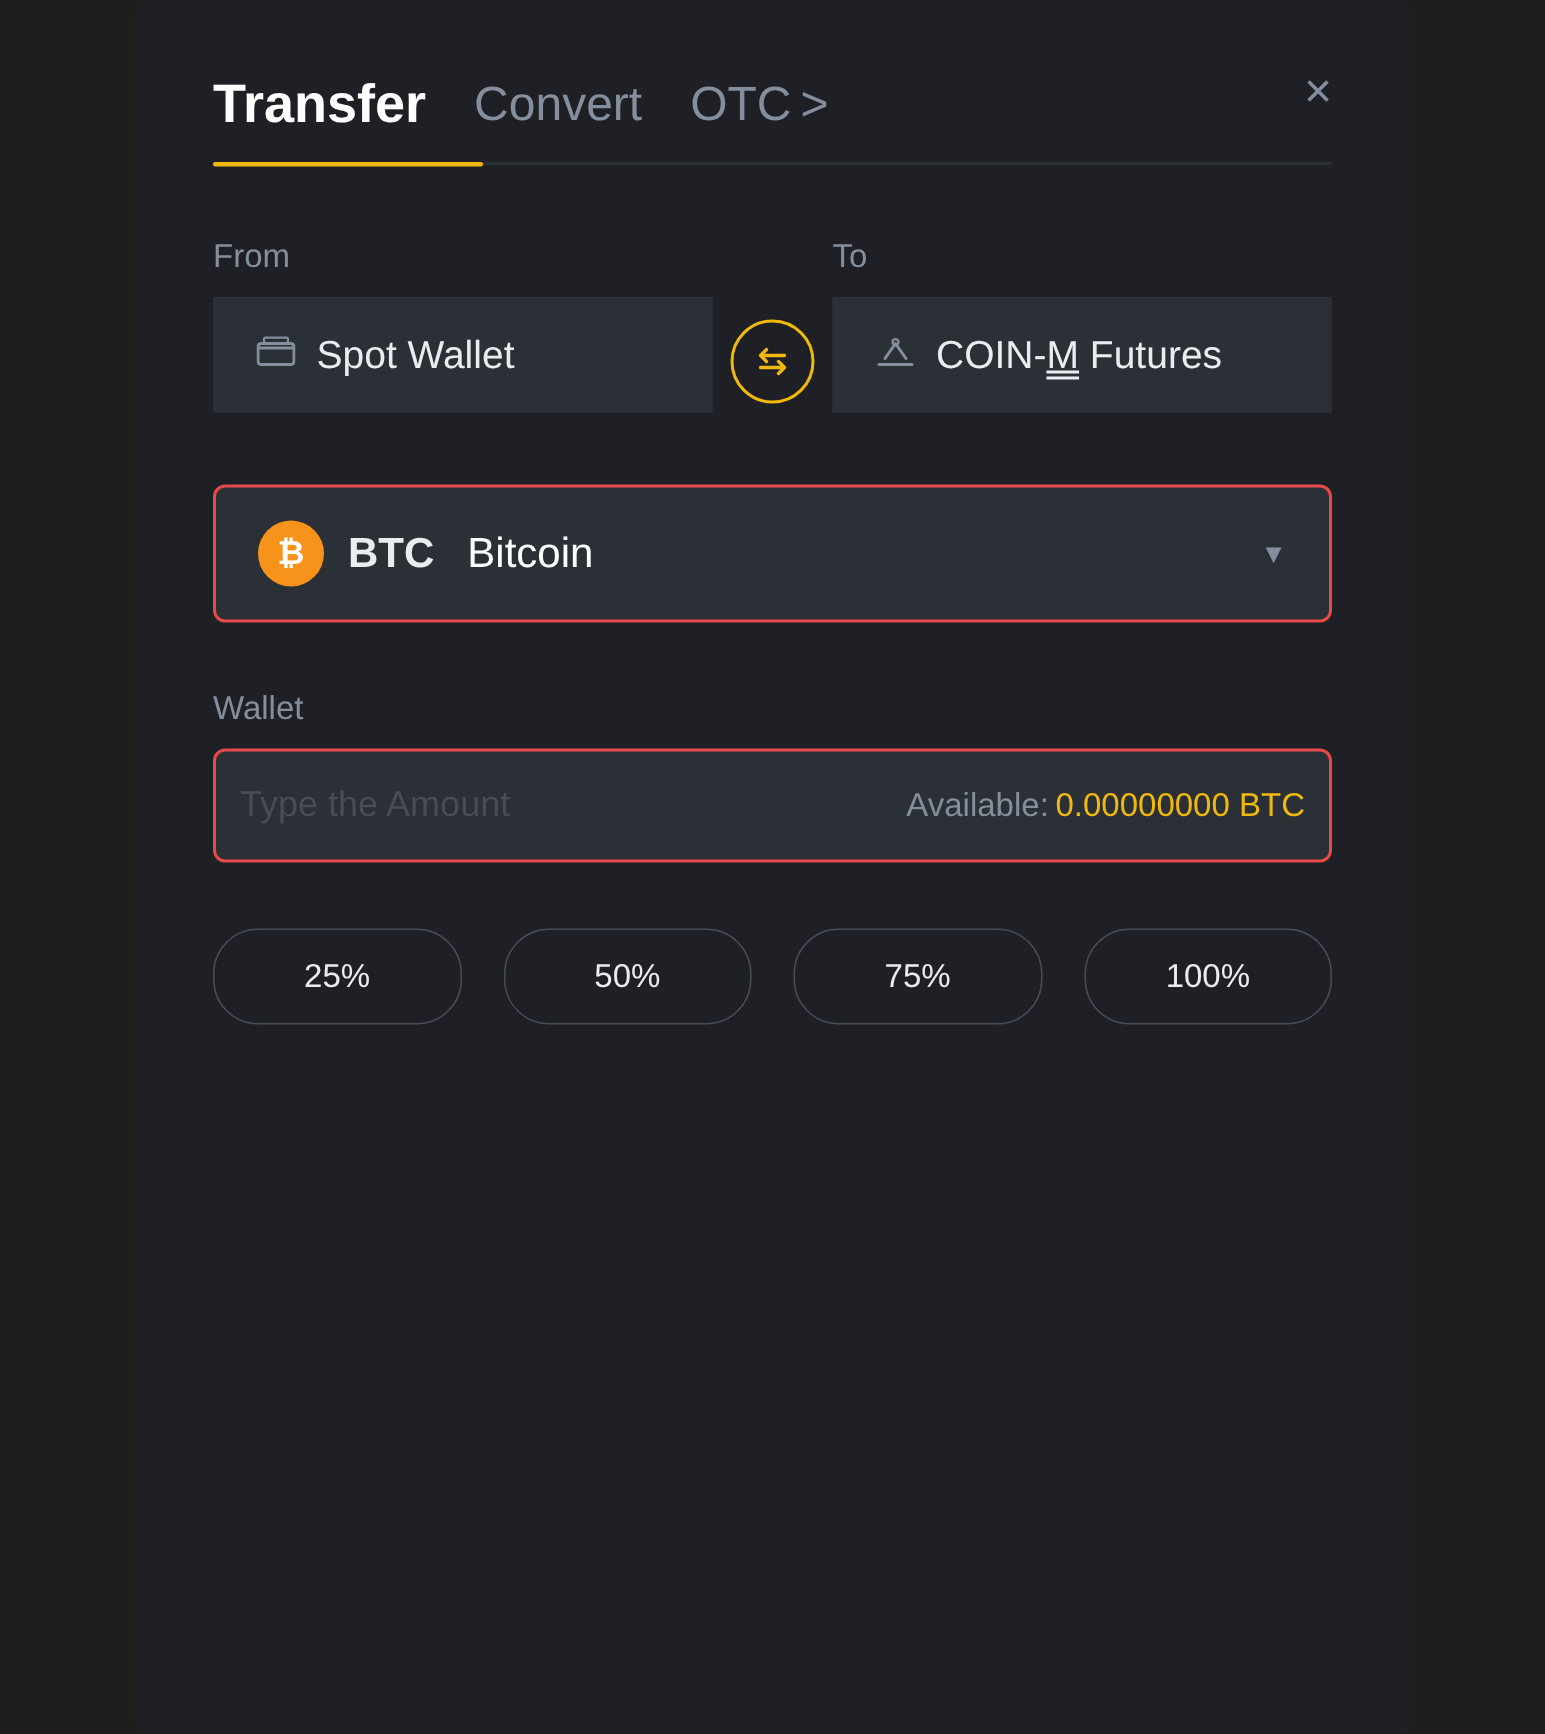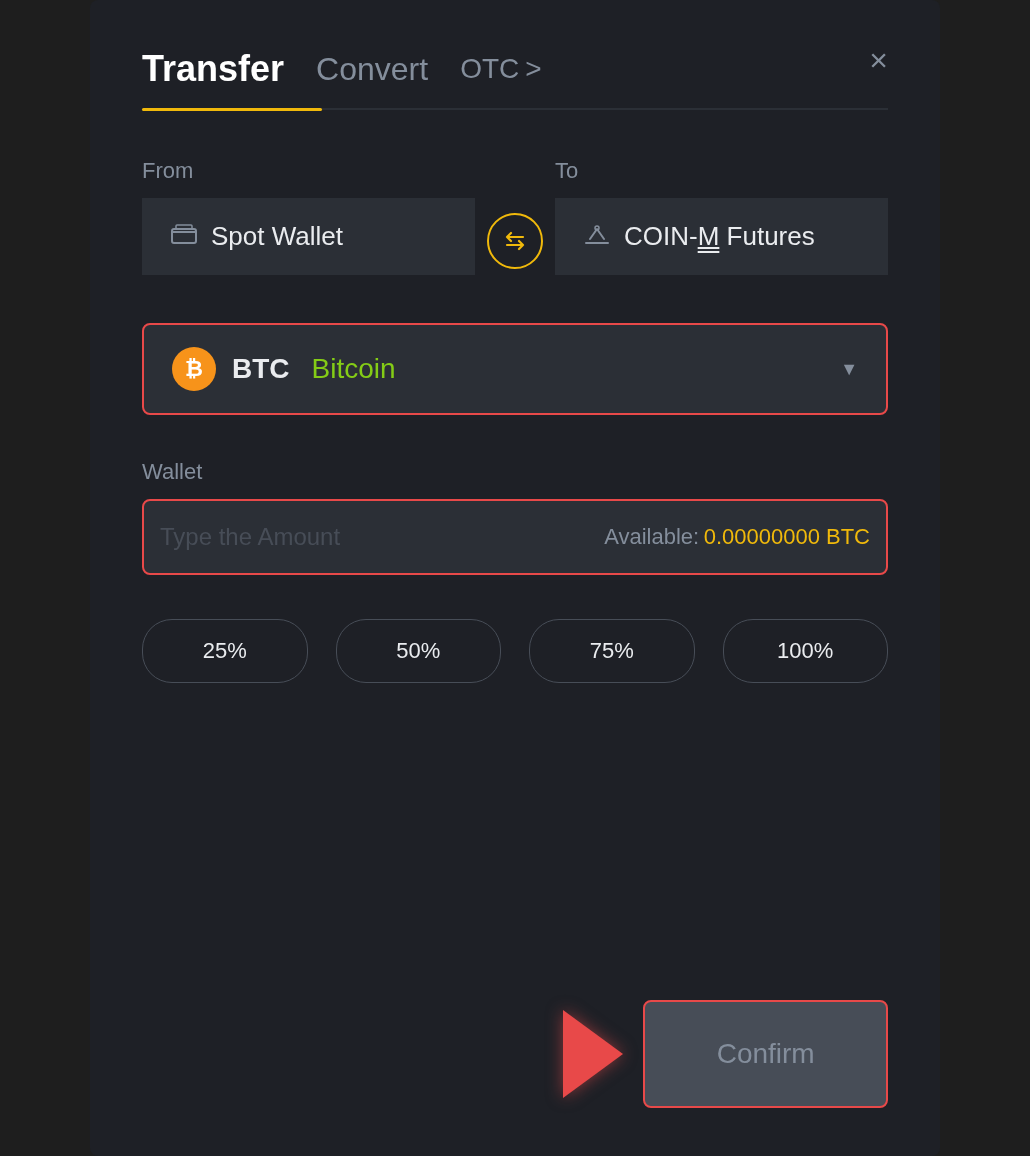--- a/index.html
+++ b/index.html
@@ -41,21 +41,21 @@
 
     .tab-convert {
       font-size: 32px;
       font-weight: 400;
       color: #848e9c;
       cursor: pointer;
       text-align: center;
     }
 
     .tab-otc {
-      font-size: 28px;
+      font-size: 32px;
       font-weight: 400;
       color: #848e9c;
       cursor: pointer;
       display: flex;
       align-items: center;
       gap: 6px;
     }
 
     .close-btn {
       position: absolute;
@@ -186,21 +186,21 @@
     }
 
     .coin-name {
       font-size: 28px;
       font-weight: 700;
       color: #eaecef;
     }
 
     .coin-full-name {
       font-size: 28px;
-      color: #84cc16;
+      color: #ffffff;
       font-weight: 400;
       margin-left: 6px;
     }
 
     .chevron-down {
       position: absolute;
       right: 28px;
       color: #848e9c;
       font-size: 18px;
     }
@@ -376,21 +376,14 @@
     </div>
   </div>
 
   <div class="pct-row">
     <button class="pct-btn">25%</button>
     <button class="pct-btn">50%</button>
     <button class="pct-btn">75%</button>
     <button class="pct-btn">100%</button>
   </div>
 
-  <div class="bottom-area">
-    <div class="spacer"></div>
-    <div class="arrow-container">
-      <div class="arrow-right"></div>
-    </div>
-    <button class="confirm-btn">Confirm</button>
-  </div>
 
 </div>
 
 </body></html>

